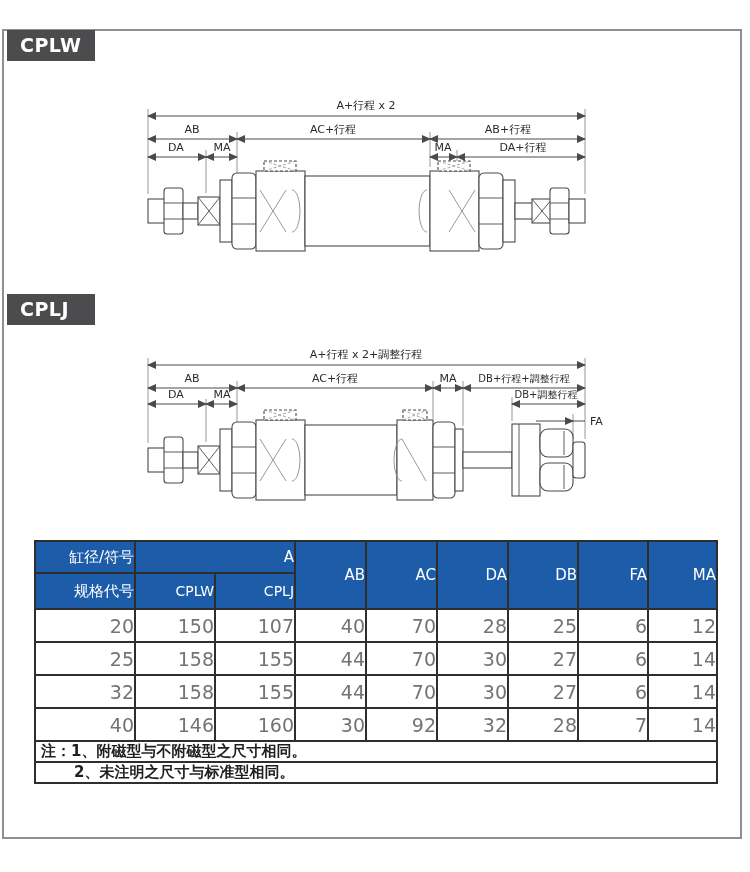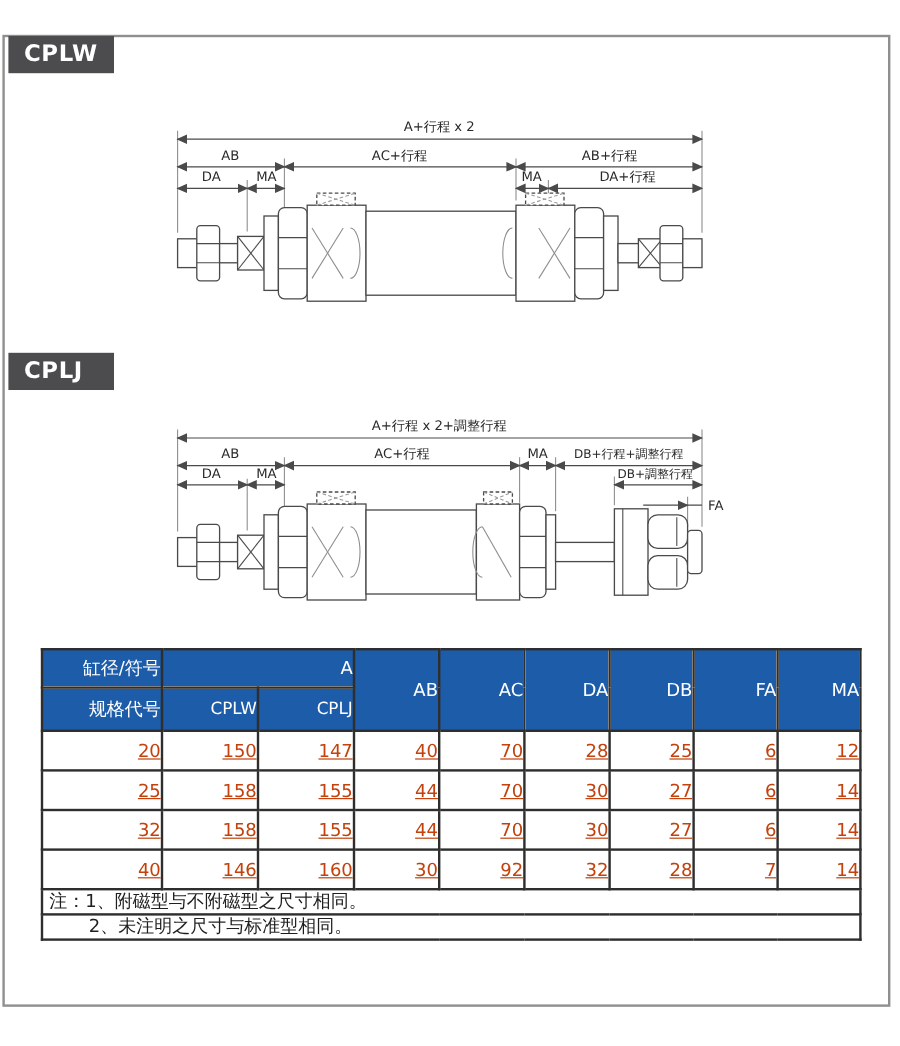--- a/index.html
+++ b/index.html
@@ -39,22 +39,22 @@
     border:2px solid #2e2e2e;
   }
   #spec-table td {
     border:2px solid #2e2e2e; text-align:right; vertical-align:middle;
     padding:0; overflow:hidden;
   }
   #spec-table td.hd { background:#1d5ca9; color:#ffffff; font-size:15px; }
   #spec-table td.sub { font-size:14px; }
   tr.hr1 { height:32px; } tr.hr2 { height:36px; }
   tr.dr  { height:33px; }
-  tr.dr td { font-size:15px; color:#c2410c;text-decoration:underline; }
-  tr.nr  { height:16px; }
+  tr.dr td { font-size:19px; color:#737373; }
+  tr.nr  { height:16px;font-weight:bold; }
   td.note { text-align:left !important; font-size:15px; color:#1f1f1f; }
   td.n1 { padding-left:5px !important; }
   td.n2 { padding-left:38px !important;margin-left:11px; }
 </style>
 </head>
 <body>
 
 <div class="page-border"></div>
 
 <div class="tab" id="tab-cplw">CPLW</div>
@@ -266,21 +266,21 @@
   </tr>
   <tr class="hr2">
     <td class="hd">规格代号</td>
     <td class="hd sub">CPLW</td>
     <td class="hd sub">CPLJ</td>
   </tr>
 
   <tr class="dr">
     <td>20</td>
     <td>150</td>
-    <td>147</td>
+    <td>107</td>
     <td>40</td>
     <td>70</td>
     <td>28</td>
     <td>25</td>
     <td>6</td>
     <td>12</td>
   </tr>
   <tr class="dr">
     <td>25</td>
     <td>158</td>

